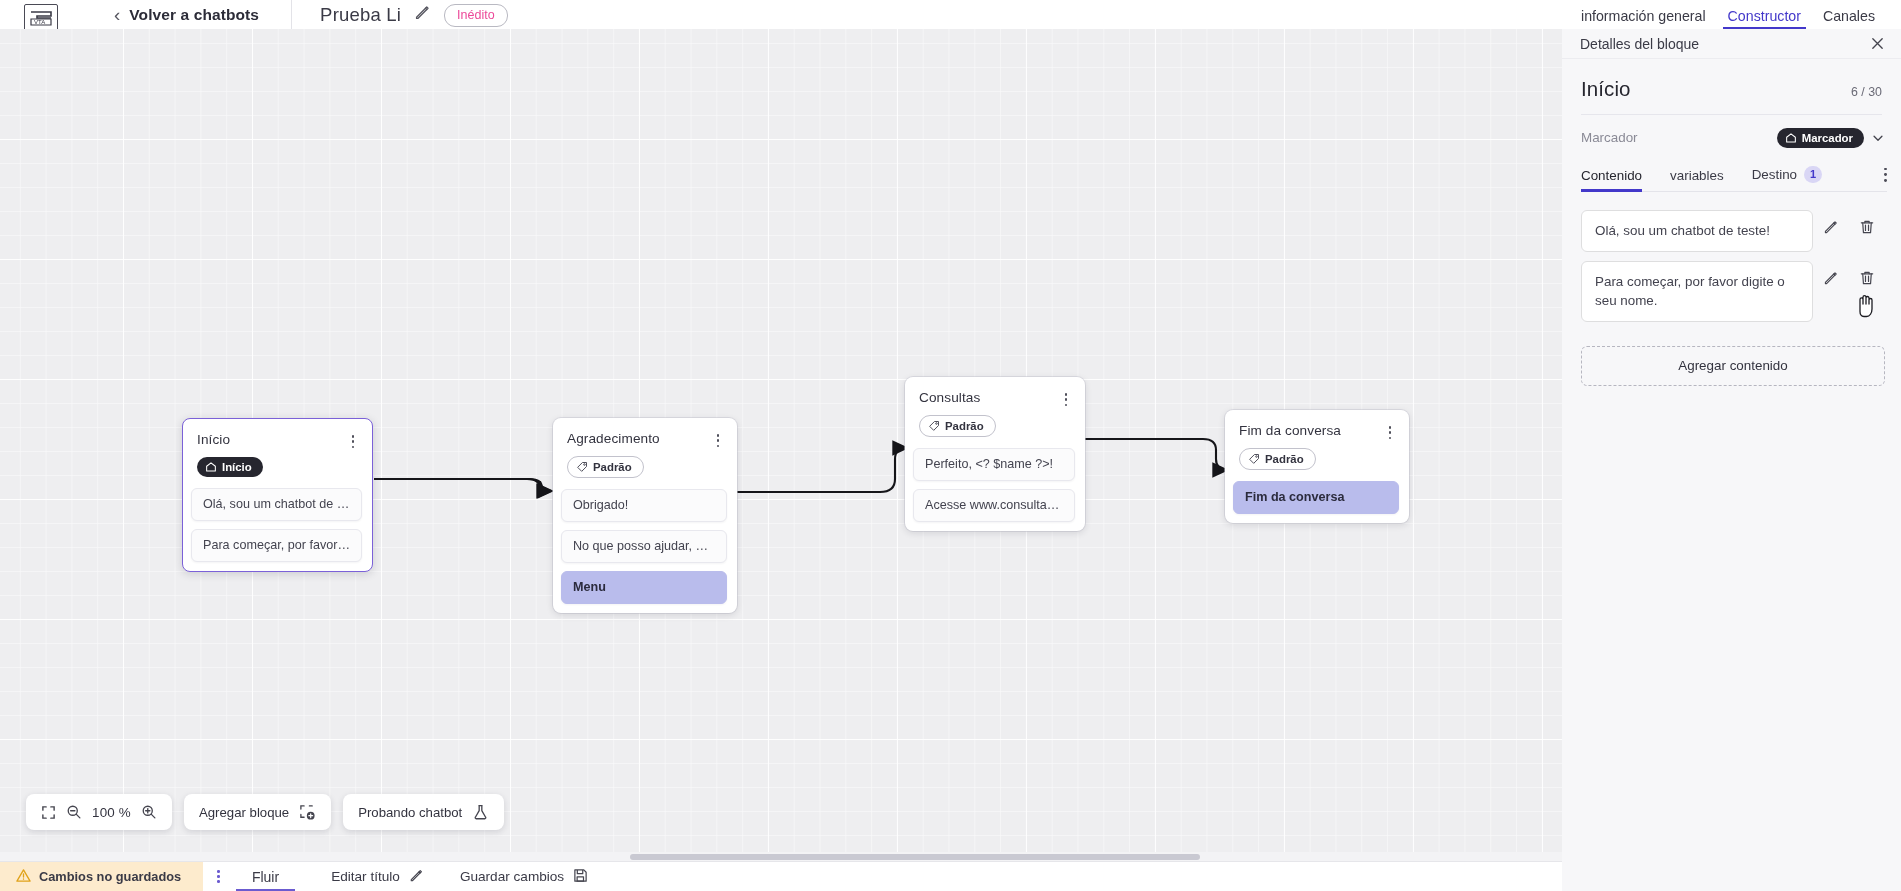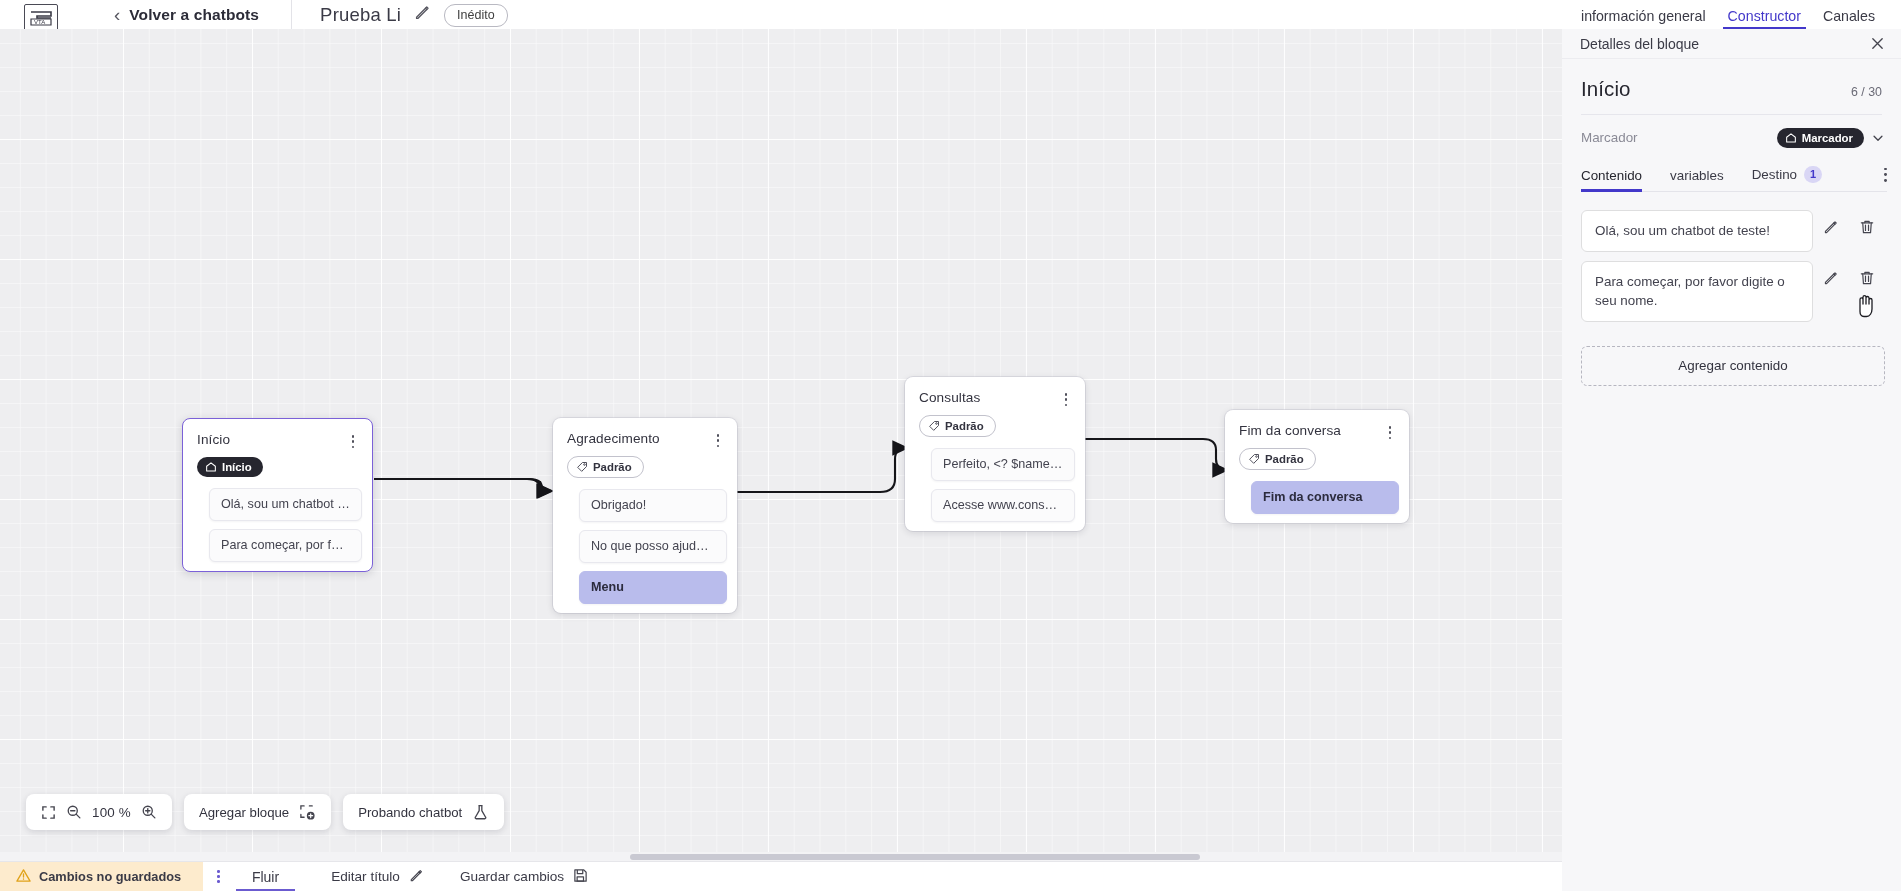--- a/index.html
+++ b/index.html
@@ -31,21 +31,21 @@
   .chev-left { color: #55555f; font-size: 19px; line-height: 1; font-weight: 400; }
   .back-label { font-size: 15.5px; color: #2c2c38; font-weight: 600; letter-spacing: .1px; }
   .topbar-div {
     width: 1px; height: 29px; background: #e3e3e8; margin-left: 32px;
   }
   .title-group { display: flex; align-items: center; gap: 13px; margin-left: 28px; }
   .chat-title { font-size: 18.5px; color: #3a3a46; letter-spacing: .2px; }
   .pencil-ico { color: #55555f; }
   .badge-unpub {
     border: 1px solid #b9b9c2; border-radius: 11px;
-    padding: 3px 12px 4px; font-size: 12.5px; color: #404040;
+    padding: 3px 12px 4px; font-size: 12.5px; color: #ec4899;
     position: relative; top: 1px;
   }
 
   
   .canvas {
     position: absolute; left: 0; top: 29px; width: 1562px; height: 833px;
     background-color: #eeeef0;
     background-image:
       linear-gradient(to right, rgba(255,255,255,.85) 1px, transparent 1px),
       linear-gradient(to bottom, rgba(255,255,255,.85) 1px, transparent 1px),
@@ -78,21 +78,21 @@
 
   .tag-row { padding: 9px 0 0 14px; }
   .tag {
     display: inline-flex; align-items: center; gap: 5px;
     font-size: 11.4px; font-weight: 700; border-radius: 11px;
     padding: 3.5px 11px 4px 8px;
   }
   .tag.dark { background: #26262f; color: #ffffff; }
   .tag.light { background: #ffffff; color: #33333f; border: 1px solid #c2c2cc; font-weight: 600;}
 
-  .msgs { padding: 11px 10px 0 26px; display: flex; flex-direction: column; gap: 8px; }
+  .msgs { padding: 11px 10px 0 8px; display: flex; flex-direction: column; gap: 8px; }
   .msg {
     background: #fbfbfc; border: 1px solid #e8e8ee; border-radius: 6px;
     font-size: 12.6px; color: #43434f; padding: 8px 11px 9px;
     white-space: nowrap; overflow: hidden; text-overflow: ellipsis;
     box-shadow: 0 1px 2px rgba(40,40,60,.05);
   }
   .msg.hl {
     background: #b9bcec; border-color: #b9bcec; color: #2b2b3d; font-weight: 600;
   }
 

